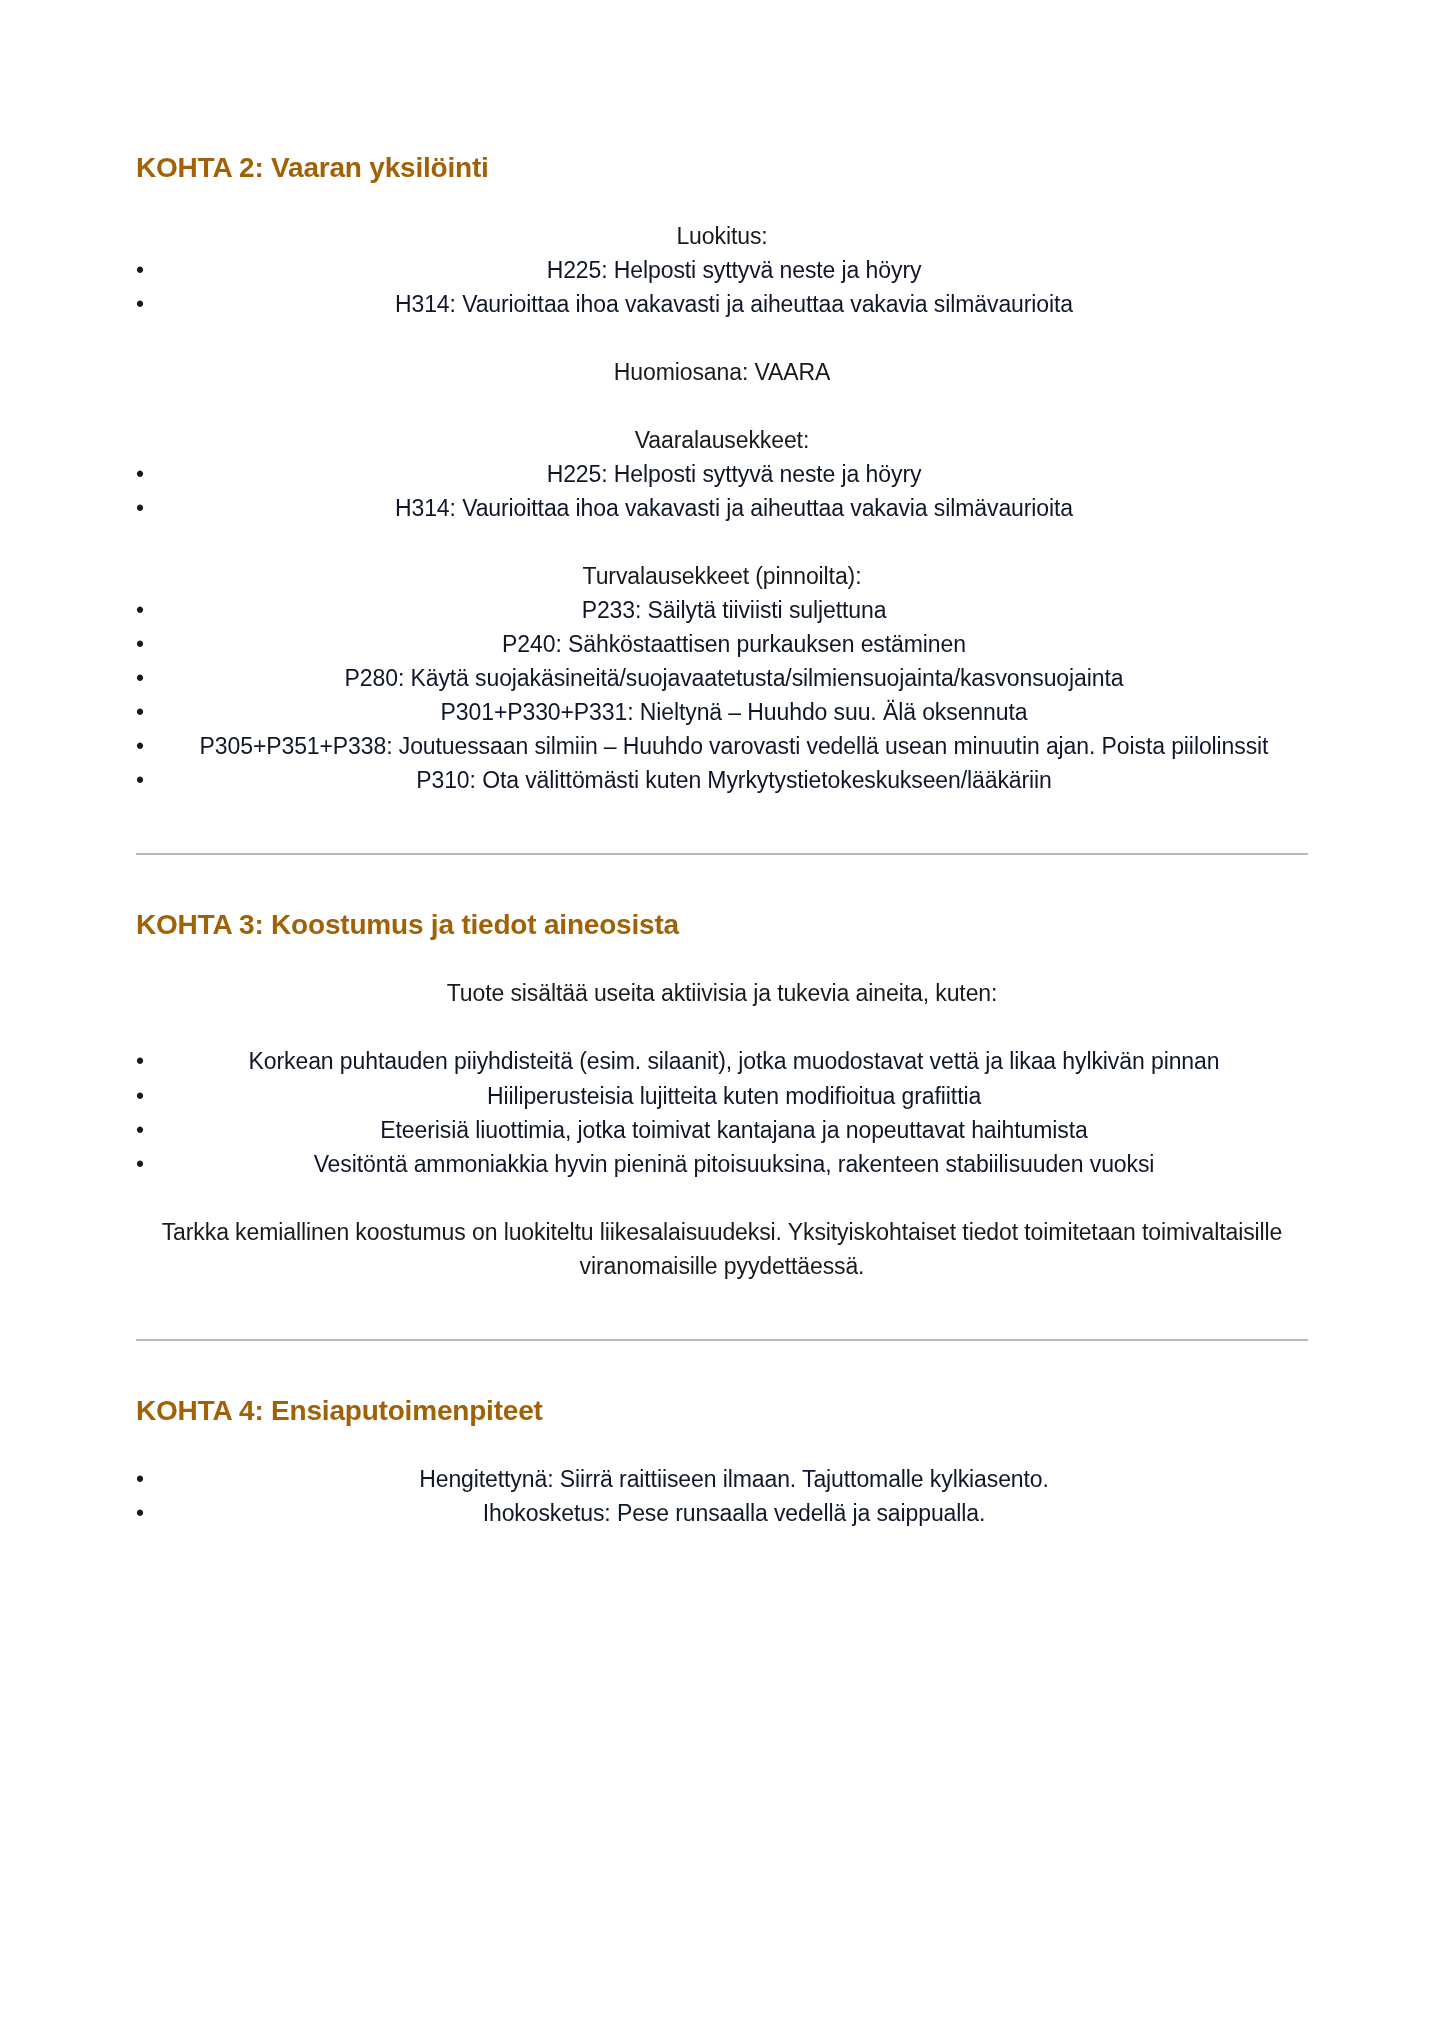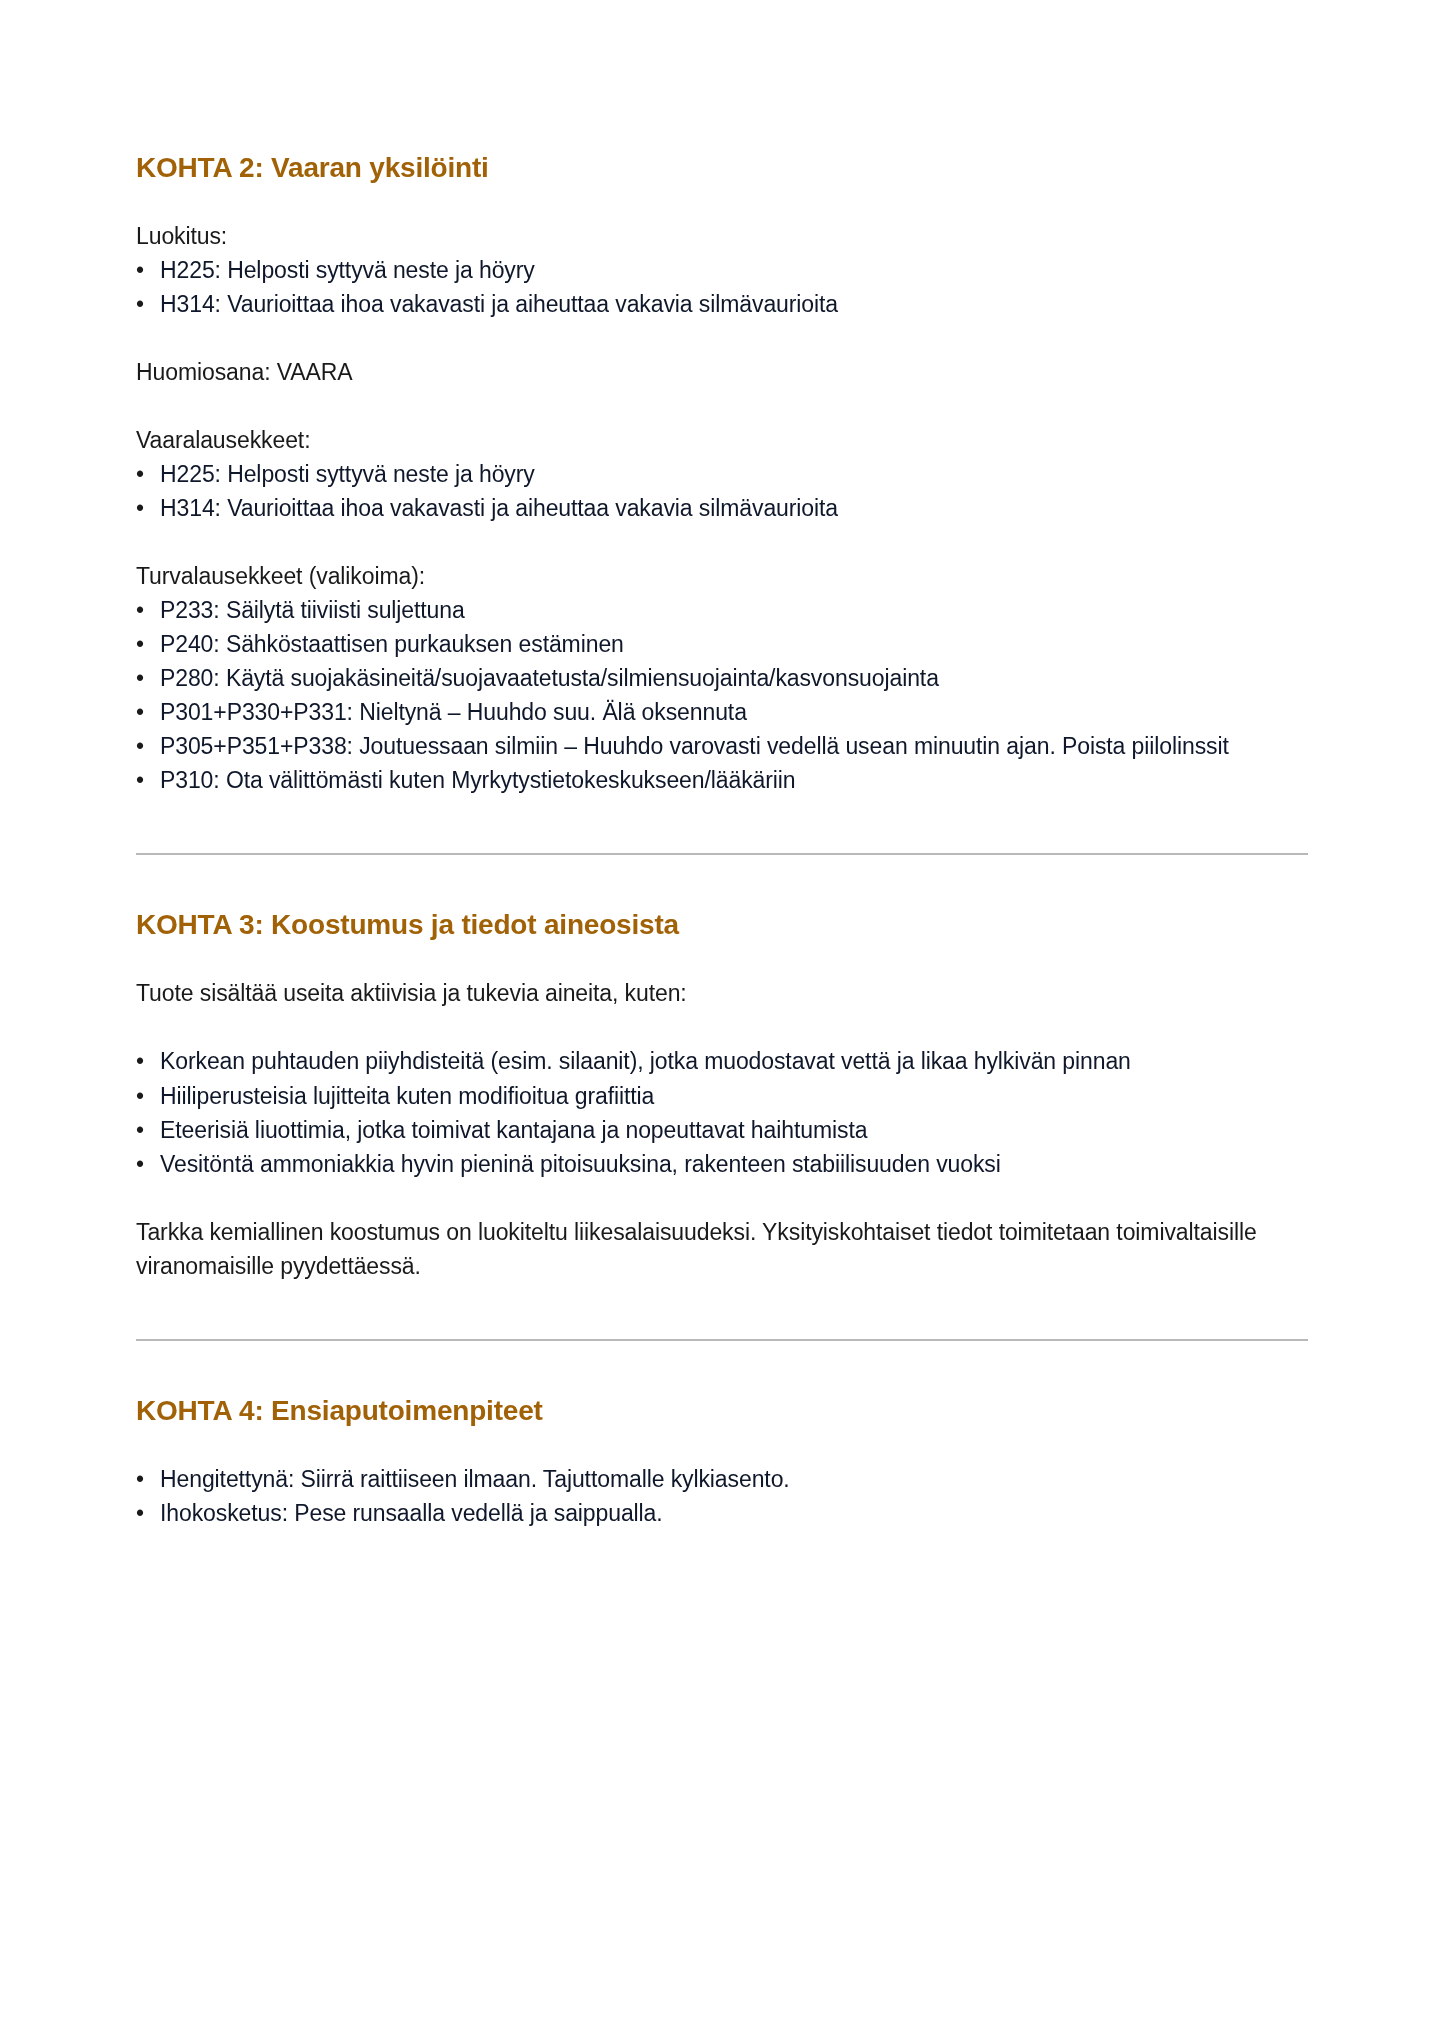--- a/index.html
+++ b/index.html
@@ -33,20 +33,21 @@
     font-weight: bold;
     color: #a16207;
     letter-spacing: -0.2px;
     margin: 0 0 34px 0;
     line-height: 1.25;
     font-family: "Liberation Sans", "DejaVu Sans", sans-serif;
   }
 
   .block {
     margin: 12px 0 34px 0;
+    text-align: center;
   }
   .block:last-child {
     margin-bottom: 0;
   }
 
   p.lead,
   p.para {
     font-size: 23px;
     line-height: 1.48;
     margin: 0;
@@ -111,21 +112,21 @@
 
       <div class="block">
         <p class="lead">Vaaralausekkeet:</p>
         <ul class="bullets">
           <li>H225: Helposti syttyvä neste ja höyry</li>
           <li>H314: Vaurioittaa ihoa vakavasti ja aiheuttaa vakavia silmävaurioita</li>
         </ul>
       </div>
 
       <div class="block">
-        <p class="lead">Turvalausekkeet (valikoima):</p>
+        <p class="lead">Turvalausekkeet (pinnoilta):</p>
         <ul class="bullets">
           <li>P233: Säilytä tiiviisti suljettuna</li>
           <li>P240: Sähköstaattisen purkauksen estäminen</li>
           <li>P280: Käytä suojakäsineitä/suojavaatetusta/silmiensuojainta/kasvonsuojainta</li>
           <li>P301+P330+P331: Nieltynä – Huuhdo suu. Älä oksennuta</li>
           <li>P305+P351+P338: Joutuessaan silmiin – Huuhdo varovasti vedellä usean minuutin ajan. Poista piilolinssit</li>
           <li>P310: Ota välittömästi kuten Myrkytystietokeskukseen/lääkäriin</li>
         </ul>
       </div>
     </section>

